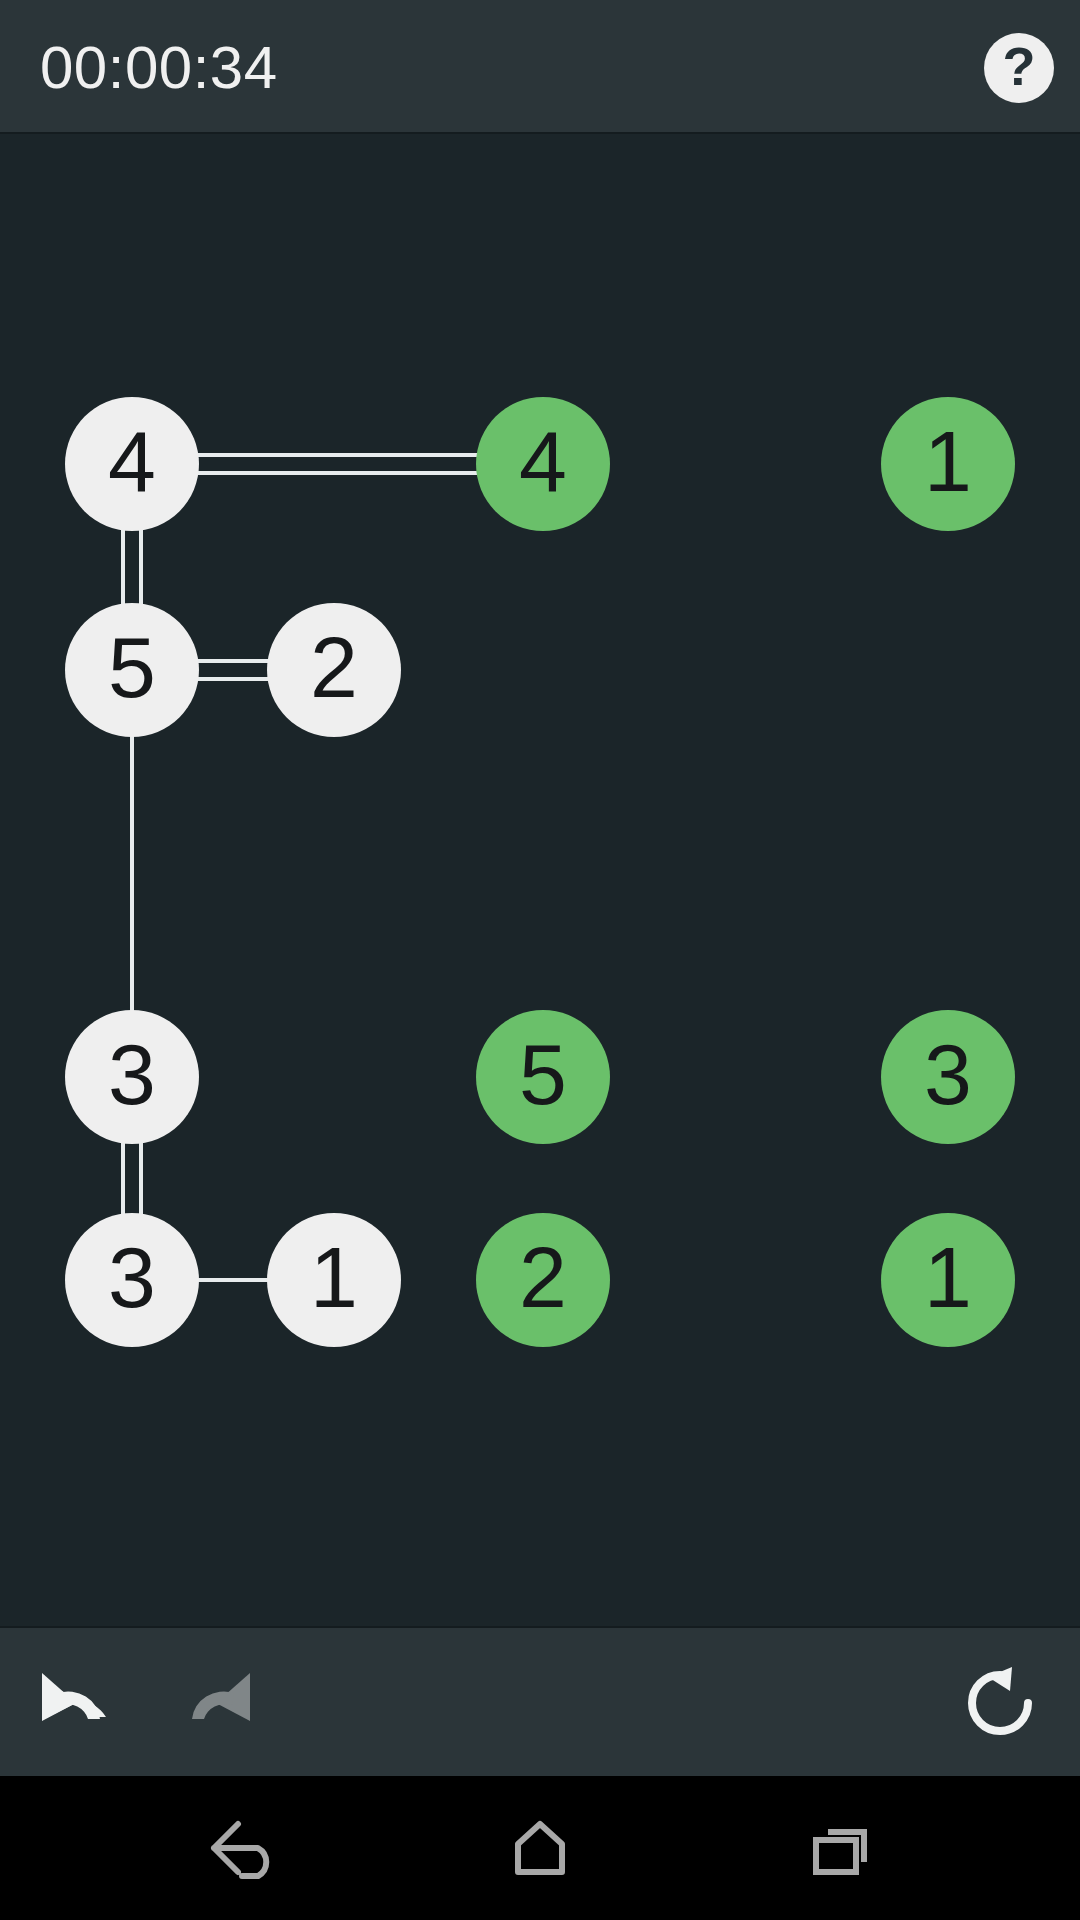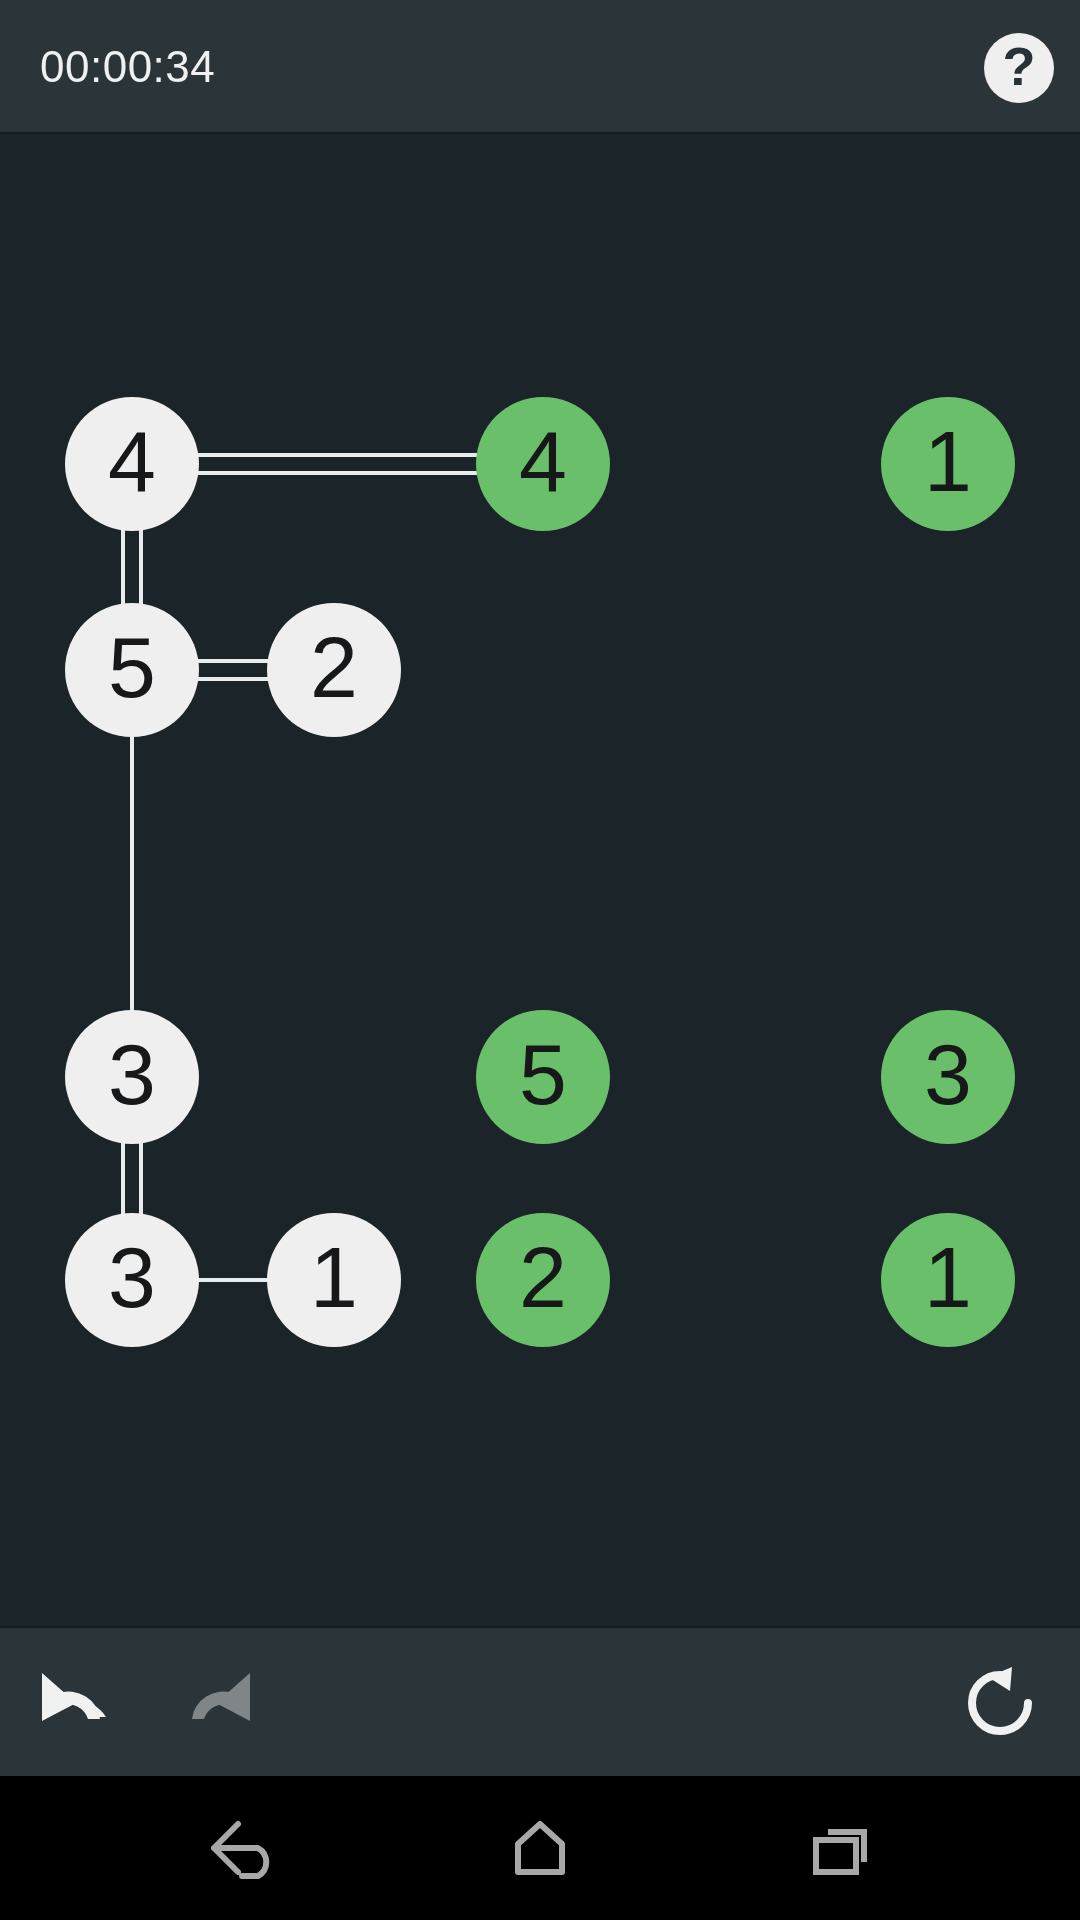--- a/index.html
+++ b/index.html
@@ -13,21 +13,21 @@
 
   
   #topbar {
     position:absolute; left:0; top:0; width:1080px; height:134px;
     background:#2b3539;
     border-bottom:2px solid #141c1f;
   }
   #timer {
     position:absolute; left:40px; top:0; height:134px;
     display:flex; align-items:center;
-    color:#f0f0f0; font-size:44px; letter-spacing:0.5px;
+    color:#f0f0f0; font-size:60px; letter-spacing:0.5px;
     font-family:"Liberation Sans", sans-serif;
   }
   #help-btn {
     position:absolute; right:26px; top:33px;
     width:70px; height:70px; border-radius:50%;
     background:#efefef;
     display:flex; align-items:center; justify-content:center;
   }
   #help-btn .q {
     color:#263238; font-size:54px; font-weight:bold; line-height:1;

